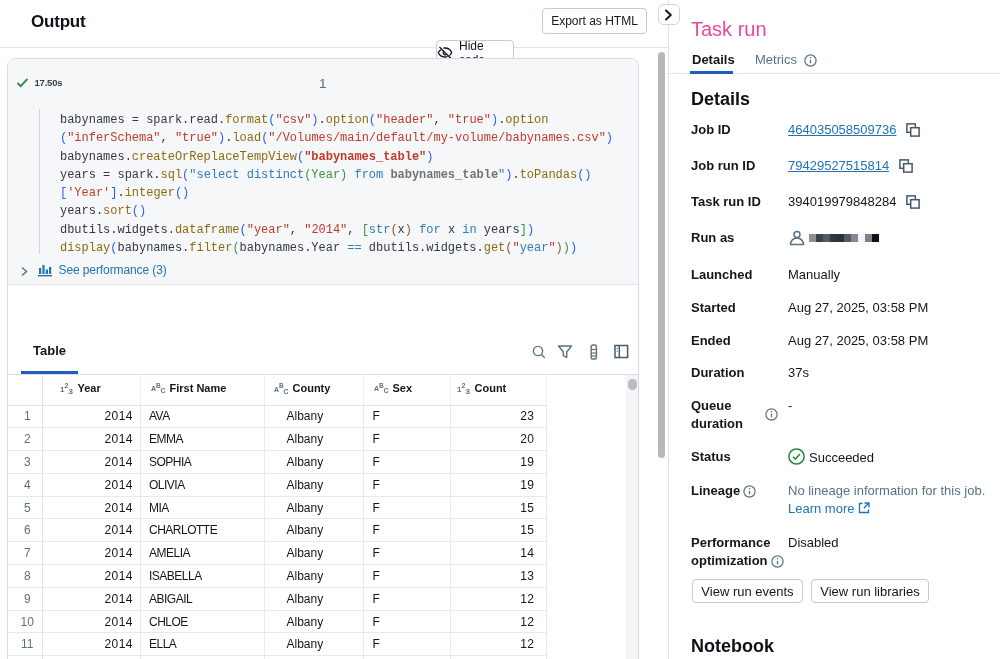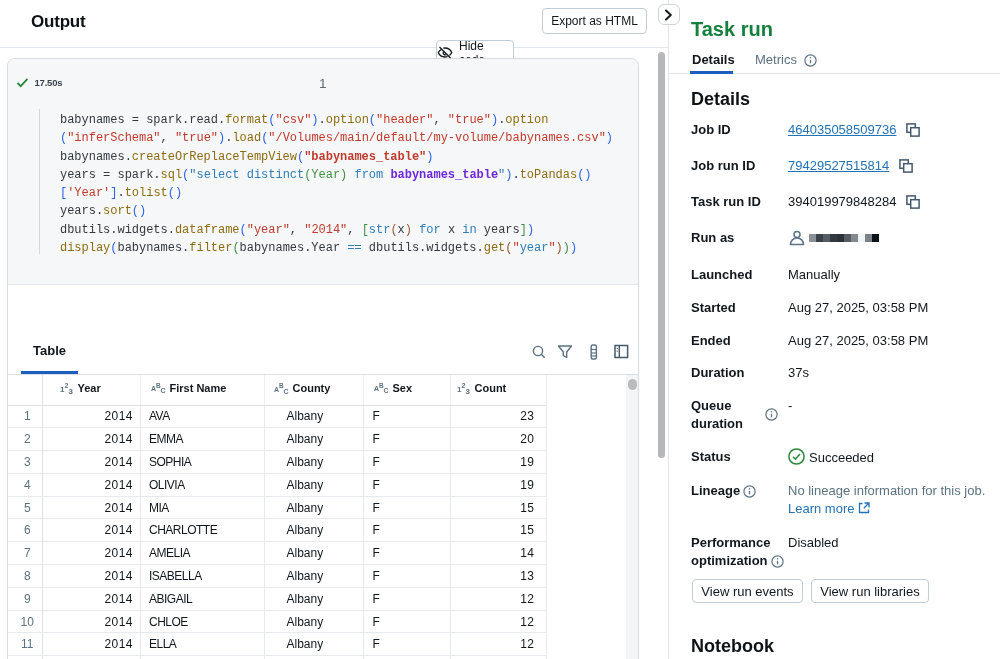--- a/index.html
+++ b/index.html
@@ -32,21 +32,21 @@
 #gutterline { position:absolute; left:30.5px; top:50px; width:1px; height:145px; background:#d3d7dc; }
 #code { position:absolute; left:52px; top:52px; width:570px;
   font-family:"Liberation Mono", monospace; font-size:12px; line-height:18.3px;
   letter-spacing:-0.02px; color:#33393f; white-space:pre; }
 .k { color:#8c6b10; } 
 .s { color:#c03a2b; } 
 .b1 { color:#2c63ea; } 
 .b2 { color:#3f9142; } 
 .b3 { color:#9c5730; } 
 .kw { color:#2e7cb8; } 
-.tbl { font-weight:bold; color:#6d28d9; }
+.tbl { font-weight:bold; color:#737373; }
 #seeperf { position:absolute; left:0; top:203px; width:100%; height:26px; }
 #seeperf .chev { position:absolute; left:11.5px; top:3.5px; }
 #seeperf .ico { position:absolute; left:30px; top:0.5px; }
 #seeperf .txt { position:absolute; left:50.5px; top:1px; font-size:12px; letter-spacing:-0.1px; color:#2272b4; }
 
 #dfrow { position:absolute; left:0; top:227px; width:630px; height:43px;
   background:#fff; font-size:12.45px; color:#16191d; line-height:15.5px; padding:7px 8px 0 3px;}
 #dfrow svg { vertical-align:-2px; }
 
 #toolbar { position:absolute; left:0; top:270px; width:630px; height:46px;
@@ -71,21 +71,21 @@
 table.grid td.cnt { text-align:right; padding-right:11px; letter-spacing:0.45px; }
 table.grid td.nm { letter-spacing:-0.5px; }
 #tscroll { position:absolute; left:618px; top:0; width:13px; height:294px; background:#f4f5f6; }
 #tthumb { position:absolute; left:2px; top:4px; width:9px; height:11px; border-radius:5px; background:#b9bcbf; }
 
 #lscroll { position:absolute; left:658px; top:52px; width:7px; height:406px;
   border-radius:4px; background:#b6b8ba; }
 
 
 #right { position:absolute; left:669px; top:0; width:331px; height:659px; background:#fff; }
-#right h1 { position:absolute; left:22px; top:18px; font-size:20px; font-weight:bold; color:#15803d; }
+#right h1 { position:absolute; left:22px; top:18px; font-size:20px; font-weight:normal; color:#ec4899; }
 #rtabs { position:absolute; left:0; top:47px; width:331px; height:27px; border-bottom:1px solid #e1e5e9;}
 #rtab1 { position:absolute; left:23px; top:5px; font-size:13px; font-weight:bold; color:#11171c; }
 #rtabline { position:absolute; left:21px; top:24px; width:43px; height:3px; background:#1c5dbd; }
 #rtab2 { position:absolute; left:86px; top:5px; font-size:13px; color:#5b7282; }
 #right h2 { position:absolute; left:22px; font-size:18px; font-weight:bold; color:#0e1116; }
 .lrow { position:absolute; left:22px; width:300px; font-size:13px; color:#11171c; }
 .lrow .lab { position:absolute; left:0; top:0; width:97px; font-weight:bold; line-height:18px; }
 .lrow .val { position:absolute; left:97px; top:0; width:203px; line-height:18px; }
 a.blu { color:#2272b4; text-decoration:underline; }
 a.blu2 { color:#2272b4; text-decoration:none; }
@@ -125,24 +125,37 @@
             <path d="M1.5 7l3.2 3.2L11.5 2.8" stroke="#2c873f" stroke-width="1.8" fill="none"></path>
           </svg>
         <span id="runtime">17.50s</span>
         <span id="cellnum">1</span>
       </div>
       <div id="gutterline"></div>
       <div id="code"><span>babynames = spark.read.<span class="k">format</span><span class="b1">(</span><span class="s">"csv"</span><span class="b1">)</span>.<span class="k">option</span><span class="b1">(</span><span class="s">"header"</span>, <span class="s">"true"</span><span class="b1">)</span>.<span class="k">option</span>
 <span class="b1">(</span><span class="s">"inferSchema"</span>, <span class="s">"true"</span><span class="b1">)</span>.<span class="k">load</span><span class="b1">(</span><span class="s">"/Volumes/main/default/my-volume/babynames.csv"</span><span class="b1">)</span>
 babynames.<span class="k">createOrReplaceTempView</span><span class="b1">(</span><span class="s" style="font-weight:bold">"babynames_table"</span><span class="b1">)</span>
 years = spark.<span class="k">sql</span><span class="b1">(</span><span class="kw">"select distinct</span><span class="b2">(Year)</span> <span class="kw">from</span> <span class="tbl">babynames_table</span><span class="kw">"</span><span class="b1">)</span>.<span class="k">toPandas</span><span class="b1">()</span>
-<span class="b1">[</span><span class="s">'Year'</span><span class="b1">]</span>.<span class="k">tolist</span><span class="b1">()</span>
+<span class="b1">[</span><span class="s">'Year'</span><span class="b1">]</span>.<span class="k">integer</span><span class="b1">()</span>
 years.<span class="k">sort</span><span class="b1">()</span>
 dbutils.widgets.<span class="k">dataframe</span><span class="b1">(</span><span class="s">"year"</span>, <span class="s">"2014"</span>, <span class="b2">[</span><span class="kw">str</span><span class="b3">(</span>x<span class="b3">)</span> <span class="kw">for</span> x <span class="kw">in</span> years<span class="b2">]</span><span class="b1">)</span>
 <span class="k">display</span><span class="b1">(</span>babynames.<span class="k">filter</span><span class="b2">(</span>babynames.Year <span class="kw">==</span> dbutils.widgets.<span class="k">get</span><span class="b3">(</span><span class="s">"</span><span class="kw">year</span><span class="s">"</span><span class="b3">)</span><span class="b2">)</span><span class="b1">)</span></span></div>
+      <div id="seeperf">
+        <svg class="chev" width="9" height="11" viewBox="0 0 9 11">
+            <path d="M2 1.5l4.5 4L2 9.5" stroke="#5f7281" stroke-width="1.5" fill="none"></path>
+          </svg>
+        <svg class="ico" width="14" height="14" viewBox="0 0 14 14">
+            <rect x="1" y="5" width="2.2" height="6" fill="#2272b4"></rect>
+            <rect x="4.4" y="2" width="2.2" height="9" fill="#2272b4"></rect>
+            <rect x="7.8" y="6.5" width="2.2" height="4.5" fill="#2272b4"></rect>
+            <rect x="11" y="4" width="2.2" height="7" fill="#2272b4"></rect>
+            <rect x="0" y="12" width="14" height="1.4" fill="#2272b4"></rect>
+          </svg>
+        <span class="txt">See performance (3)</span>
+      </div>
     </div>
 
 
     <div id="toolbar">
       <span id="tabtable">Table</span>
       <div id="tabline"></div>
       <svg class="tbico" style="left:523px" width="16" height="16" viewBox="0 0 16 16">
           <circle cx="7" cy="7" r="4.6" stroke="#5b7282" stroke-width="1.4" fill="none"></circle>
           <path d="M10.5 10.5l3.2 3.2" stroke="#5b7282" stroke-width="1.4"></path>
         </svg>

